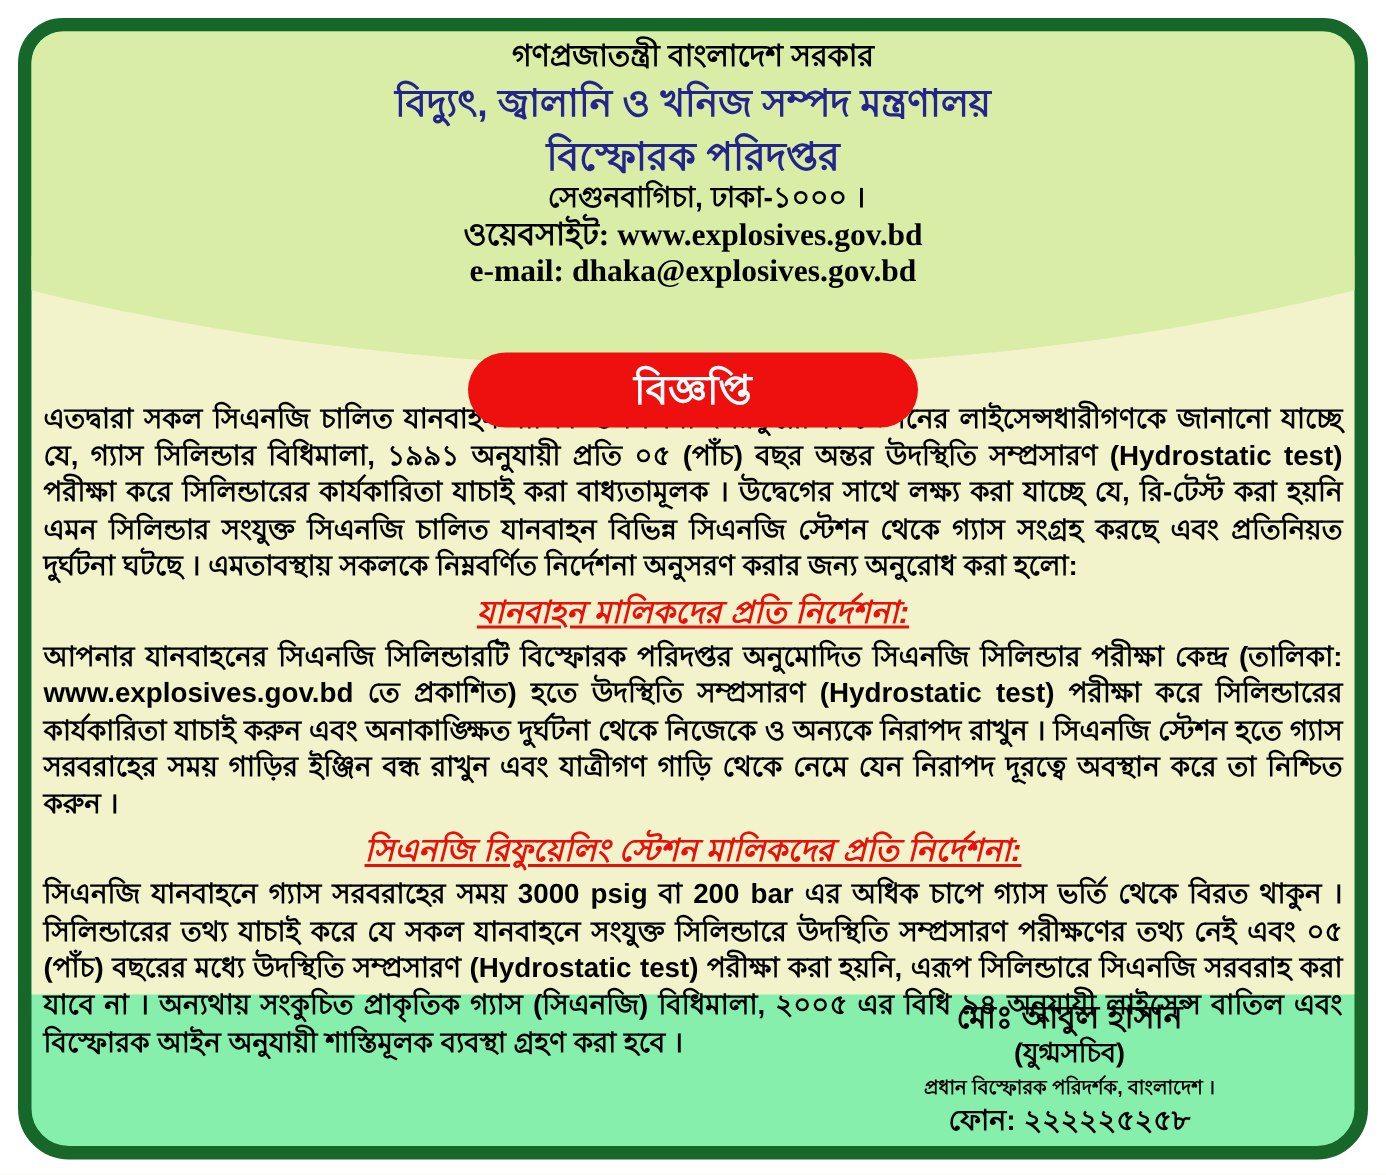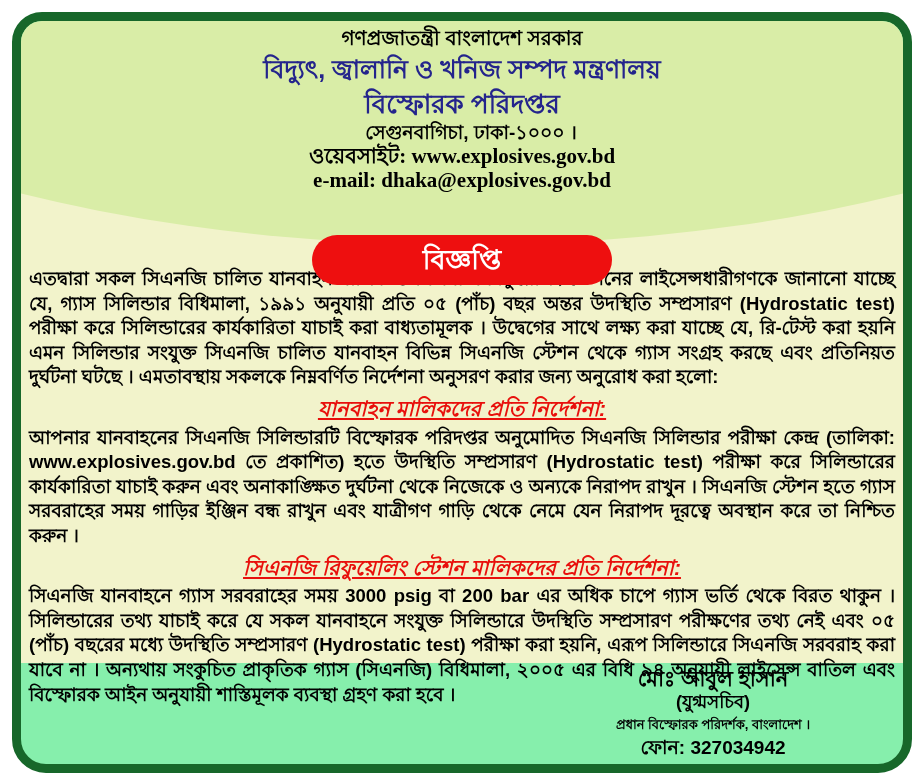--- a/index.html
+++ b/index.html
@@ -171,17 +171,17 @@
       <div class="section-heading">যানবাহন মালিকদের প্রতি নির্দেশনা:</div>
       <p>আপনার যানবাহনের সিএনজি সিলিন্ডারটি বিস্ফোরক পরিদপ্তর অনুমোদিত সিএনজি সিলিন্ডার পরীক্ষা কেন্দ্র (তালিকা: www.explosives.gov.bd তে প্রকাশিত) হতে উদস্থিতি সম্প্রসারণ (Hydrostatic test) পরীক্ষা করে সিলিন্ডারের কার্যকারিতা যাচাই করুন এবং অনাকাঙ্ক্ষিত দুর্ঘটনা থেকে নিজেকে ও অন্যকে নিরাপদ রাখুন । সিএনজি স্টেশন হতে গ্যাস সরবরাহের সময় গাড়ির ইঞ্জিন বন্ধ রাখুন এবং যাত্রীগণ গাড়ি থেকে নেমে যেন নিরাপদ দূরত্বে অবস্থান করে তা নিশ্চিত করুন ।</p>
       <div class="section-heading">সিএনজি রিফুয়েলিং স্টেশন মালিকদের প্রতি নির্দেশনা:</div>
       <p>সিএনজি যানবাহনে গ্যাস সরবরাহের সময় 3000 psig বা 200 bar এর অধিক চাপে গ্যাস ভর্তি থেকে বিরত থাকুন । সিলিন্ডারের তথ্য যাচাই করে যে সকল যানবাহনে সংযুক্ত সিলিন্ডারে উদস্থিতি সম্প্রসারণ পরীক্ষণের তথ্য নেই এবং ০৫ (পাঁচ) বছরের মধ্যে উদস্থিতি সম্প্রসারণ (Hydrostatic test) পরীক্ষা করা হয়নি, এরূপ সিলিন্ডারে সিএনজি সরবরাহ করা যাবে না । অন্যথায় সংকুচিত প্রাকৃতিক গ্যাস (সিএনজি) বিধিমালা, ২০০৫ এর বিধি ৯৪ অনুযায়ী লাইসেন্স বাতিল এবং বিস্ফোরক আইন অনুযায়ী শাস্তিমূলক ব্যবস্থা গ্রহণ করা হবে ।</p>
     </div>
 
     <div class="signature-block">
       <div class="sig-name">মোঃ আবুল হাসান</div>
       <div class="sig-desig">(যুগ্মসচিব)</div>
       <div class="sig-title">প্রধান বিস্ফোরক পরিদর্শক, বাংলাদেশ ।</div>
-      <div class="sig-phone">ফোন: 327034942</div>
+      <div class="sig-phone">ফোন: ২২২২২৫২৫৮</div>
     </div>
 
   </div>
 </div>
 
 </body></html>

